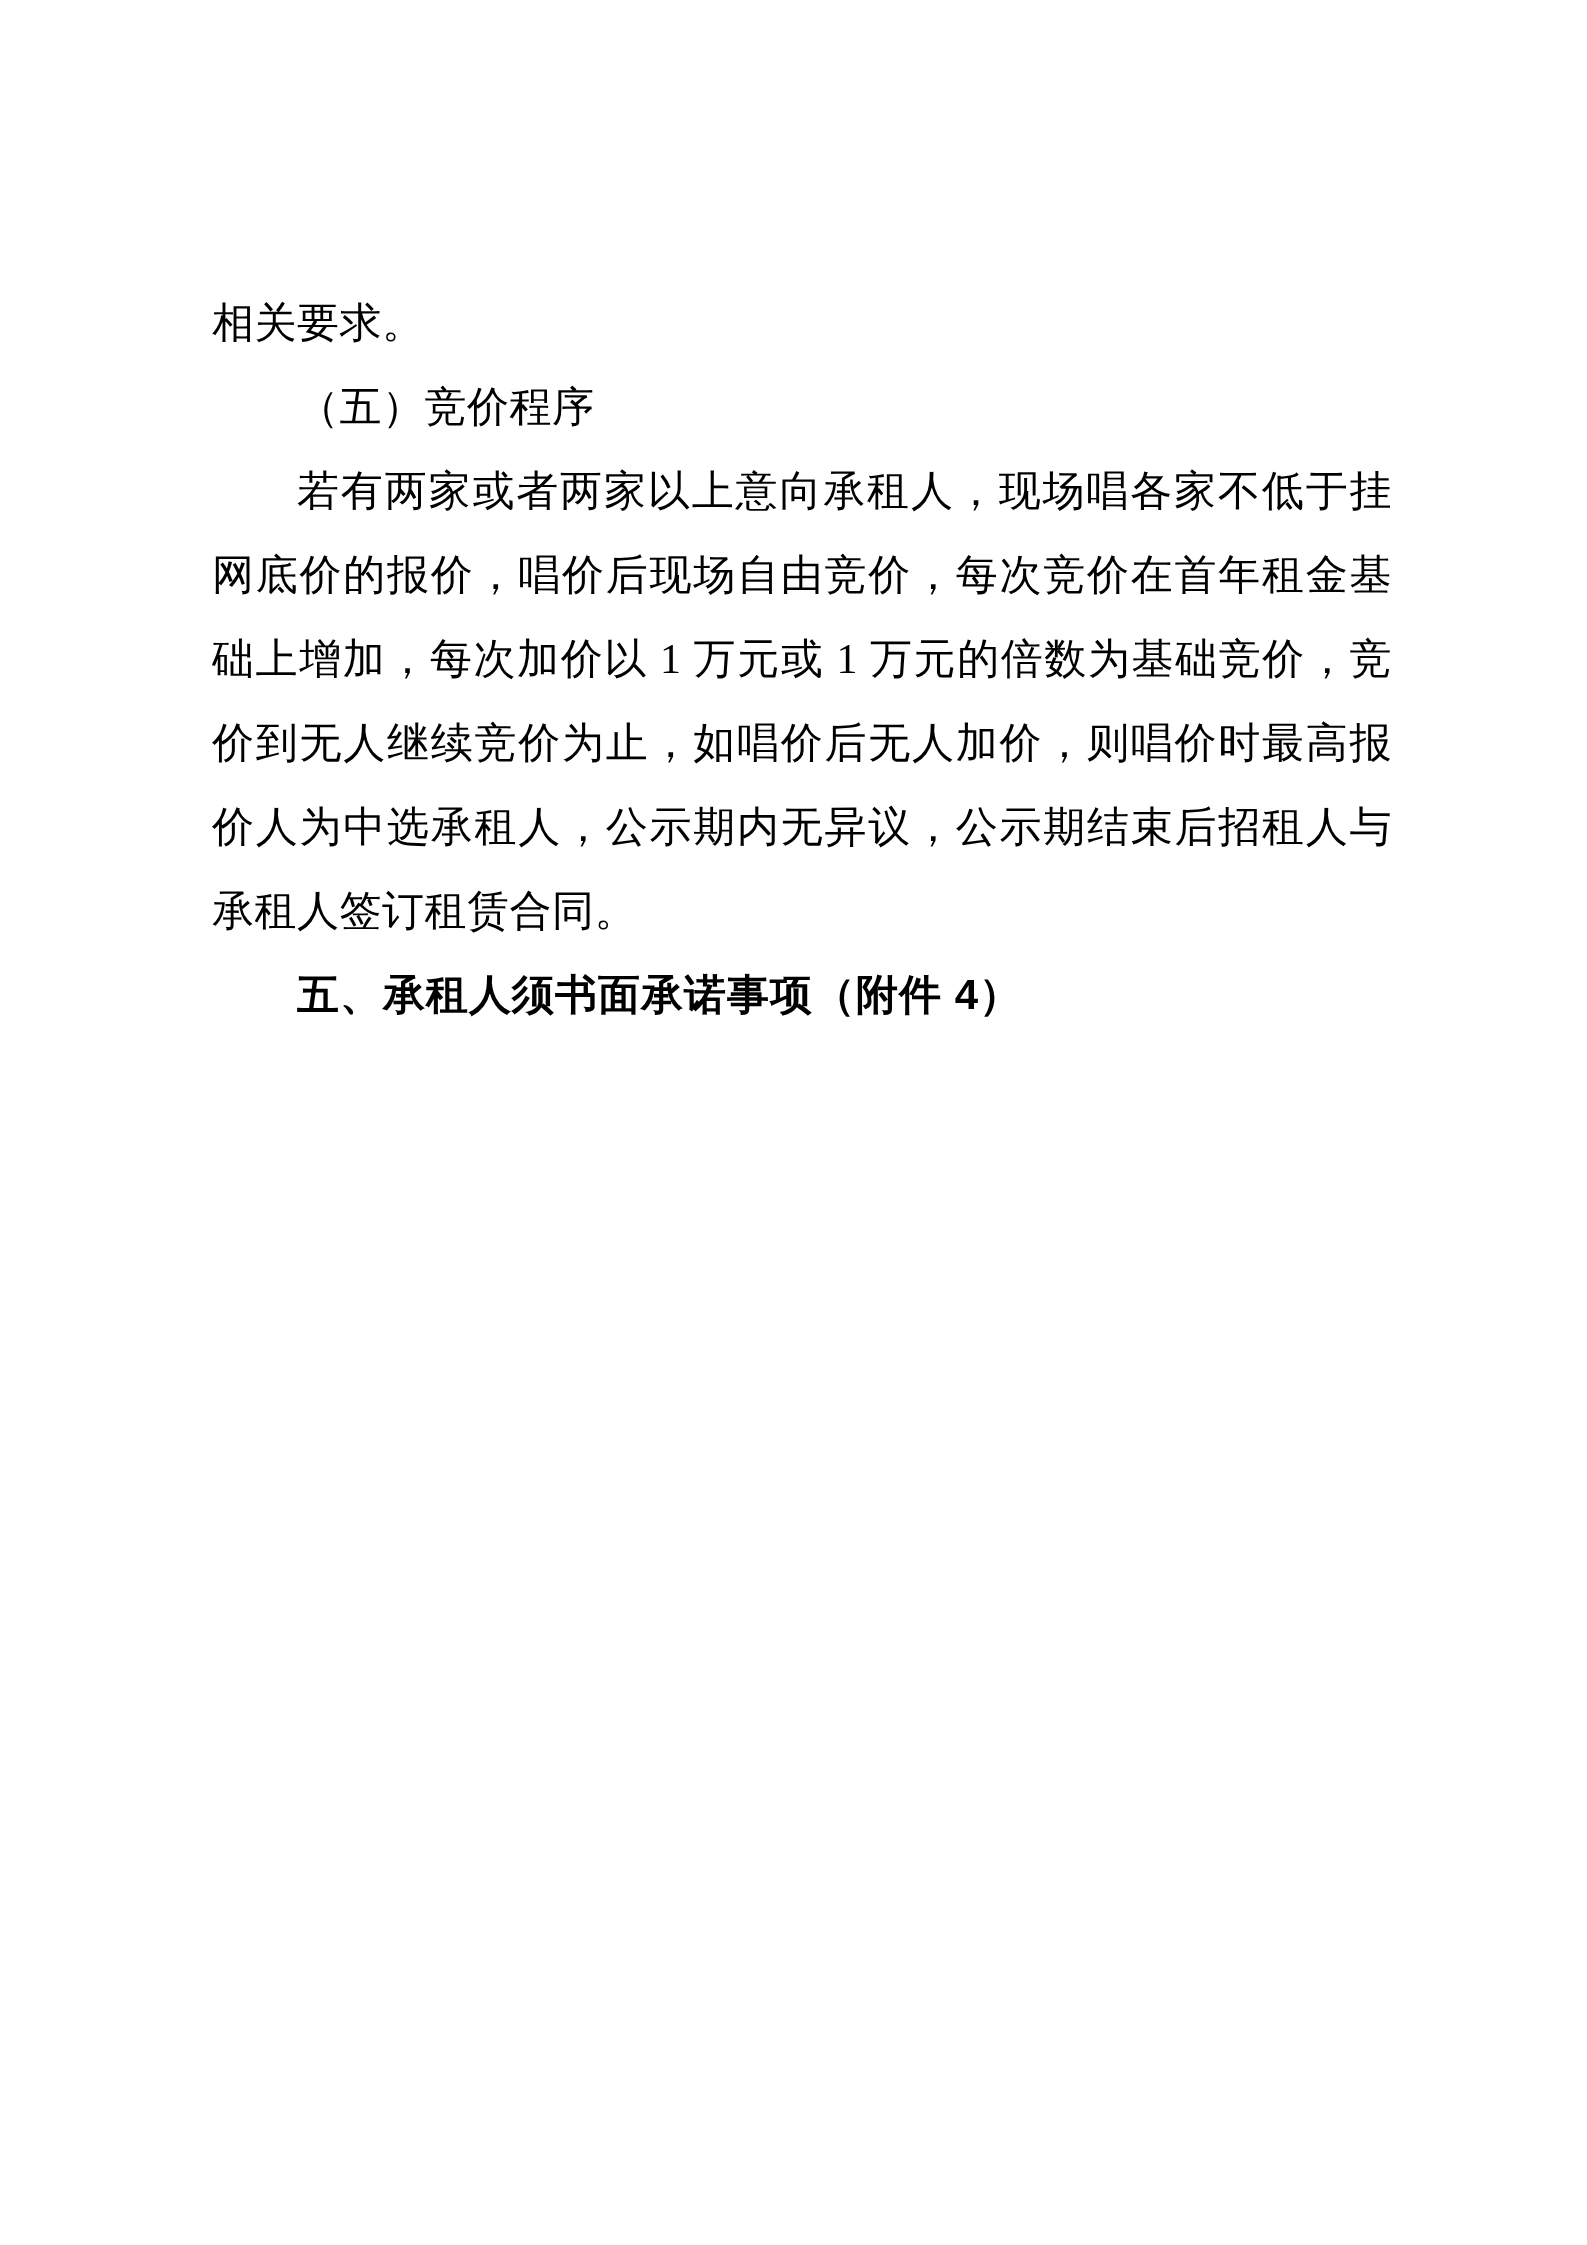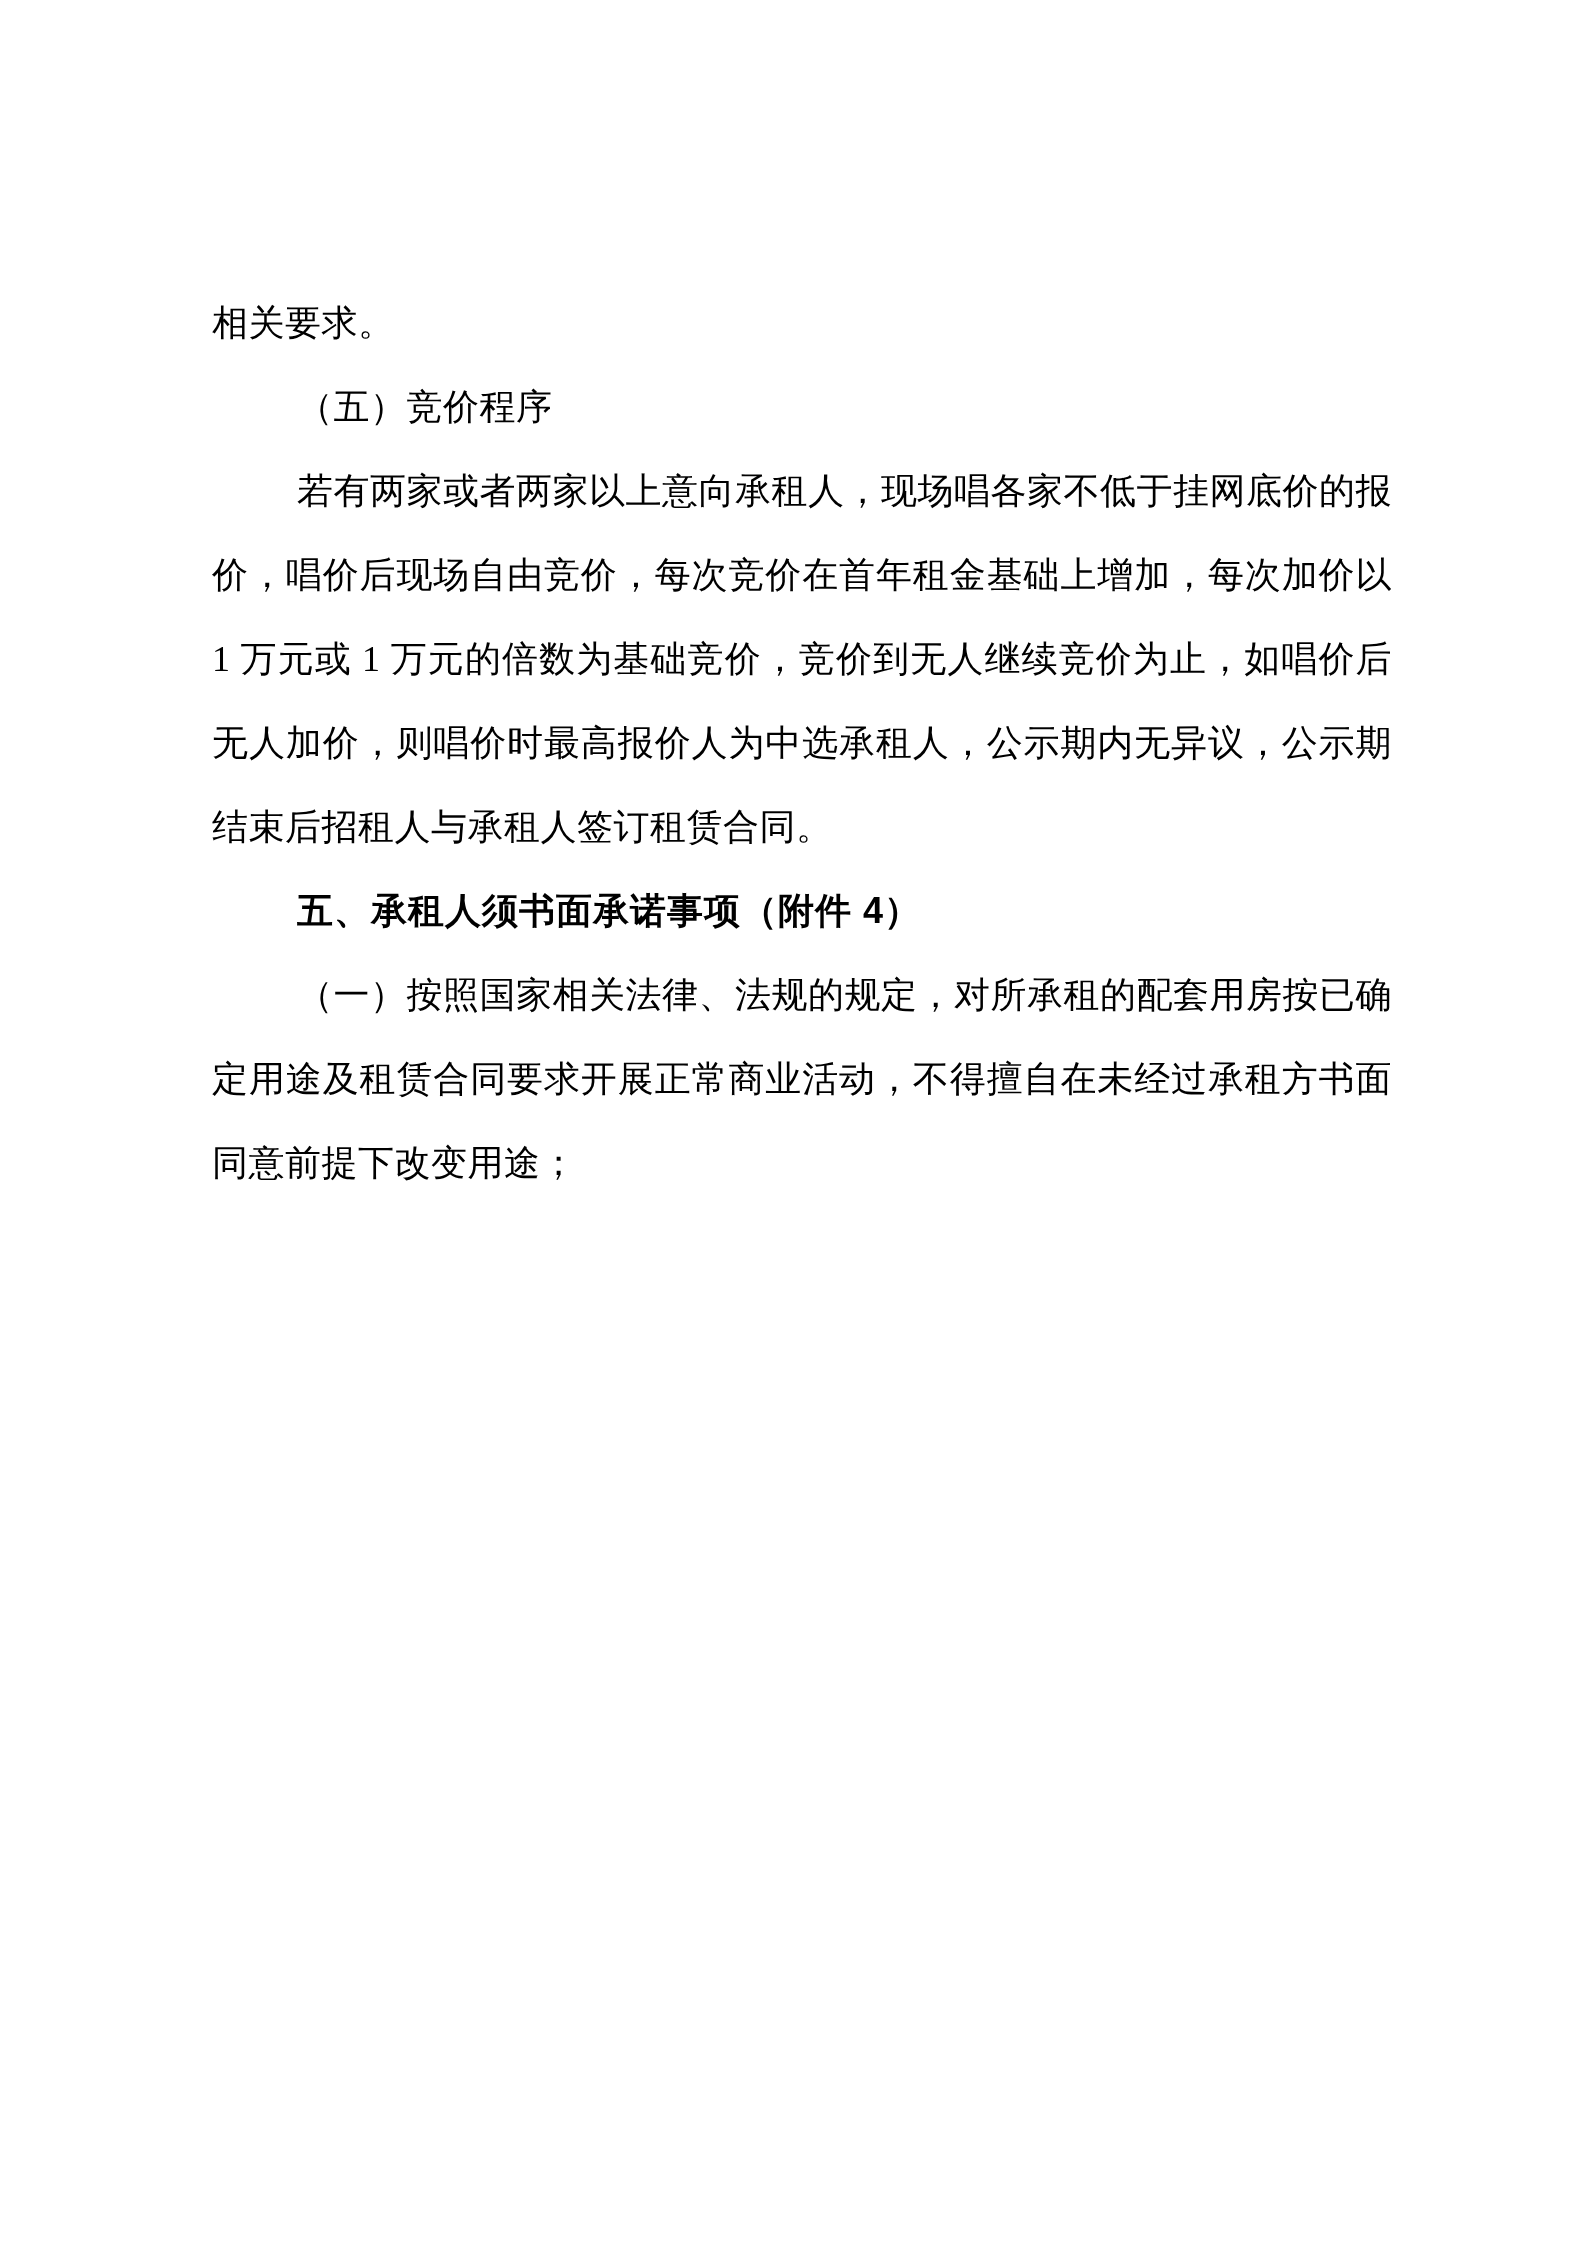--- a/index.html
+++ b/index.html
@@ -17,21 +17,21 @@
     color: #000000;
   }
   .content {
     position: absolute;
     left: 212px;
     top: 281px;
     width: 1180px;
   }
   .para {
     margin: 0;
-    font-size: 36px;
+    font-size: 42px;
     line-height: 84px;
     text-align: justify;
     text-justify: inter-character;
     letter-spacing: 0.5px;
     word-break: break-all;
     color: #000000;
   }
   .para.indent {
     text-indent: 85px;
   }
@@ -43,15 +43,14 @@
 </style>
 </head>
 <body>
 
 <div class="page">
   <div class="content">
     <p class="para">相关要求。</p>
     <p class="para indent">（五）竞价程序</p>
     <p class="para indent">若有两家或者两家以上意向承租人，现场唱各家不低于挂网底价的报价，唱价后现场自由竞价，每次竞价在首年租金基础上增加，每次加价以 1 万元或 1 万元的倍数为基础竞价，竞价到无人继续竞价为止，如唱价后无人加价，则唱价时最高报价人为中选承租人，公示期内无异议，公示期结束后招租人与承租人签订租赁合同。</p>
     <p class="para heading indent">五、承租人须书面承诺事项（附件 4）</p>
-    <p class="para indent">（一）按照国家相关法律、法规的规定，对所承租的配套用房按已确定用途及租赁合同要求开展正常商业活动，不得擅自在未经过承租方书面同意前提下改变用途；</p>
   </div>
 </div>
 
 </body></html>

